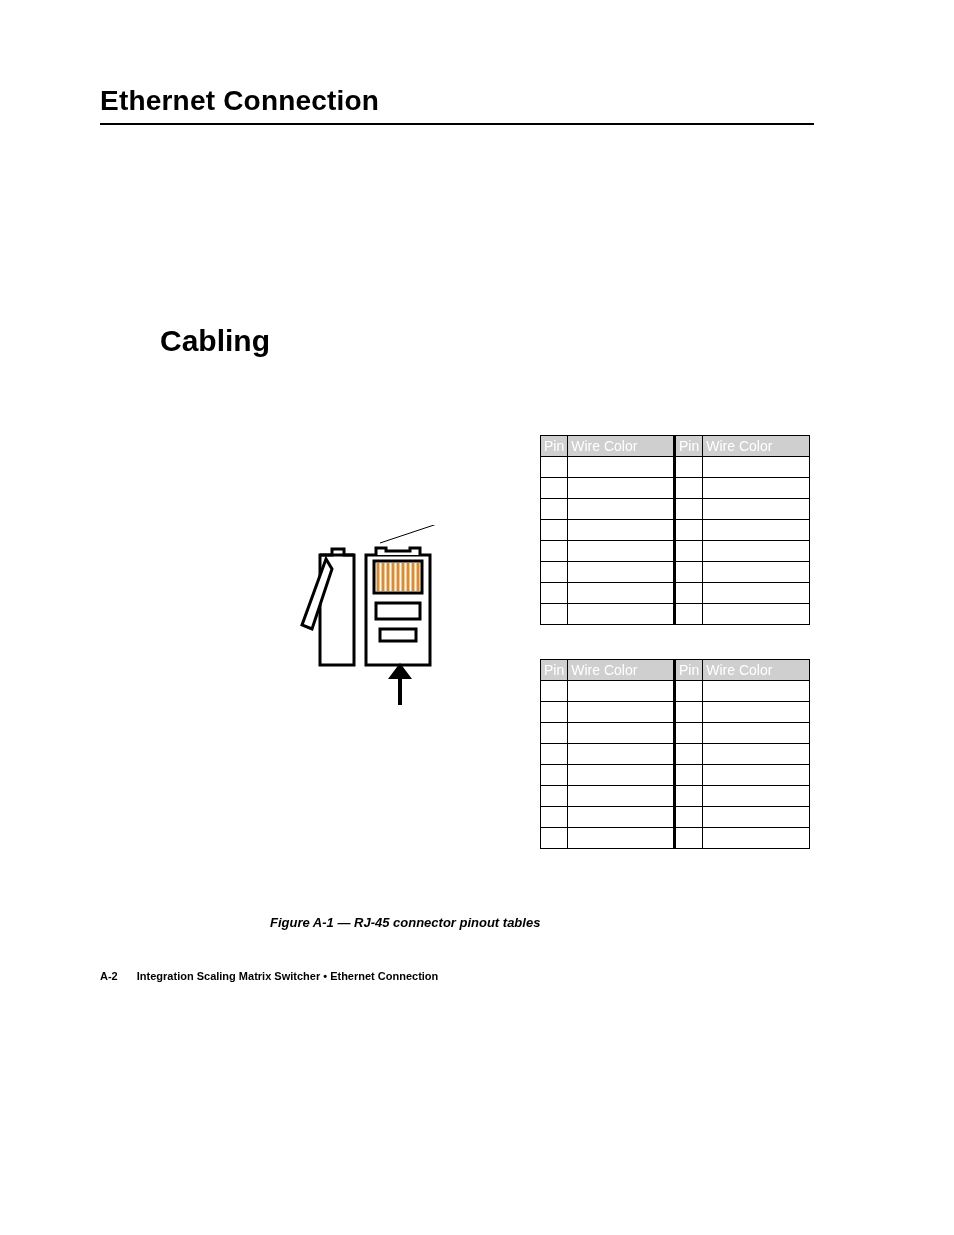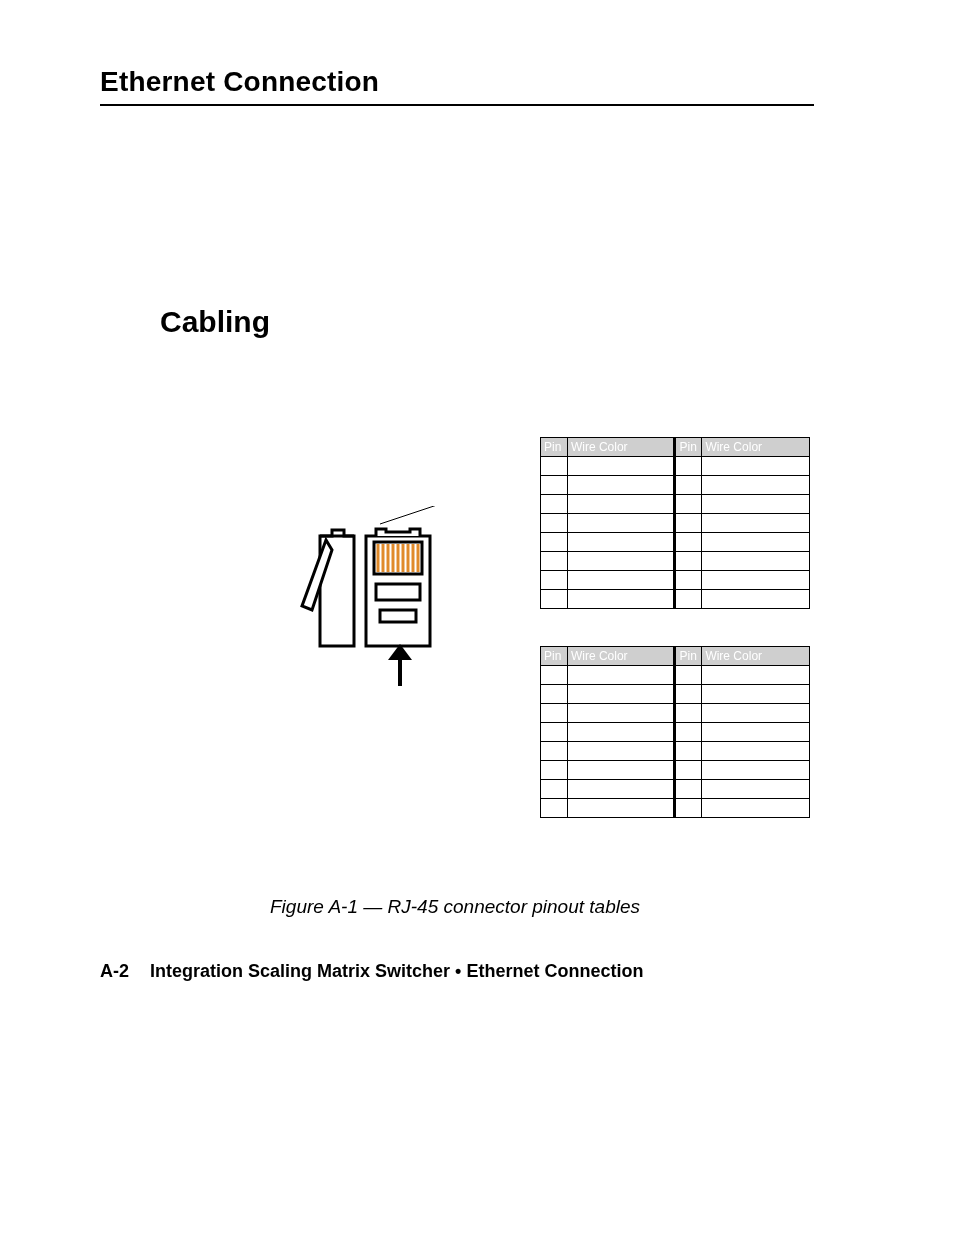--- a/index.html
+++ b/index.html
@@ -11,21 +11,21 @@
     font-family: "Helvetica Neue", Helvetica, Arial, sans-serif;
     background: #fff;
     color: #000;
     position: relative;
   }
   .page {
     position: relative;
     width: 954px;
     height: 1026px;
     box-sizing: border-box;
-    padding: 66px 140px 50px 100px;
+    padding: 85px 140px 50px 100px;
   }
   .section-title {
     font-size: 28px;
     font-weight: 800;
     border-bottom: 2px solid #000;
     padding-bottom: 6px;
     margin-bottom: 30px;
     letter-spacing: 0.2px;
   }
   .body-para {
@@ -57,23 +57,22 @@
   }
   .tables-col {
     position: absolute;
     left: 440px;
     top: 0;
     width: 270px;
   }
   table.pinout {
     border-collapse: collapse;
     width: 100%;
-    font-size: 12px;
+    font-size: 14px;
     margin-bottom: 28px;
-    margin-top: 21px;
   }
   table.pinout th, table.pinout td {
     border: 1px solid #000;
     padding: 2px 3px;
     text-align: left;
     height: 14px;
     color: #fff; 
     font-weight: normal;
   }
   table.pinout th {
@@ -85,30 +84,30 @@
   table.pinout col.c1 { width: 10%; }
   table.pinout col.c2 { width: 40%; }
   table.pinout col.c3 { width: 10%; }
   table.pinout col.c4 { width: 40%; }
   .table-caption {
     font-size: 9px;
     color: #fff;
     margin: -22px 0 18px 0;
   }
   .fig-caption {
-    font-size: 19px;
-    font-weight: 400;
+    font-size: 13px;
+    font-weight: 700;
     font-style: italic;
     margin: 10px 0 0 170px;
   }
   .footer {
     position: absolute;
     left: 100px;
     bottom: 44px;
-    font-size: 18px;
+    font-size: 11px;
   }
   .footer .pn {
     font-weight: 800;
     margin-right: 16px;
   }
   .footer .ft {
     font-weight: 700;
   }
 </style>
 </head>

